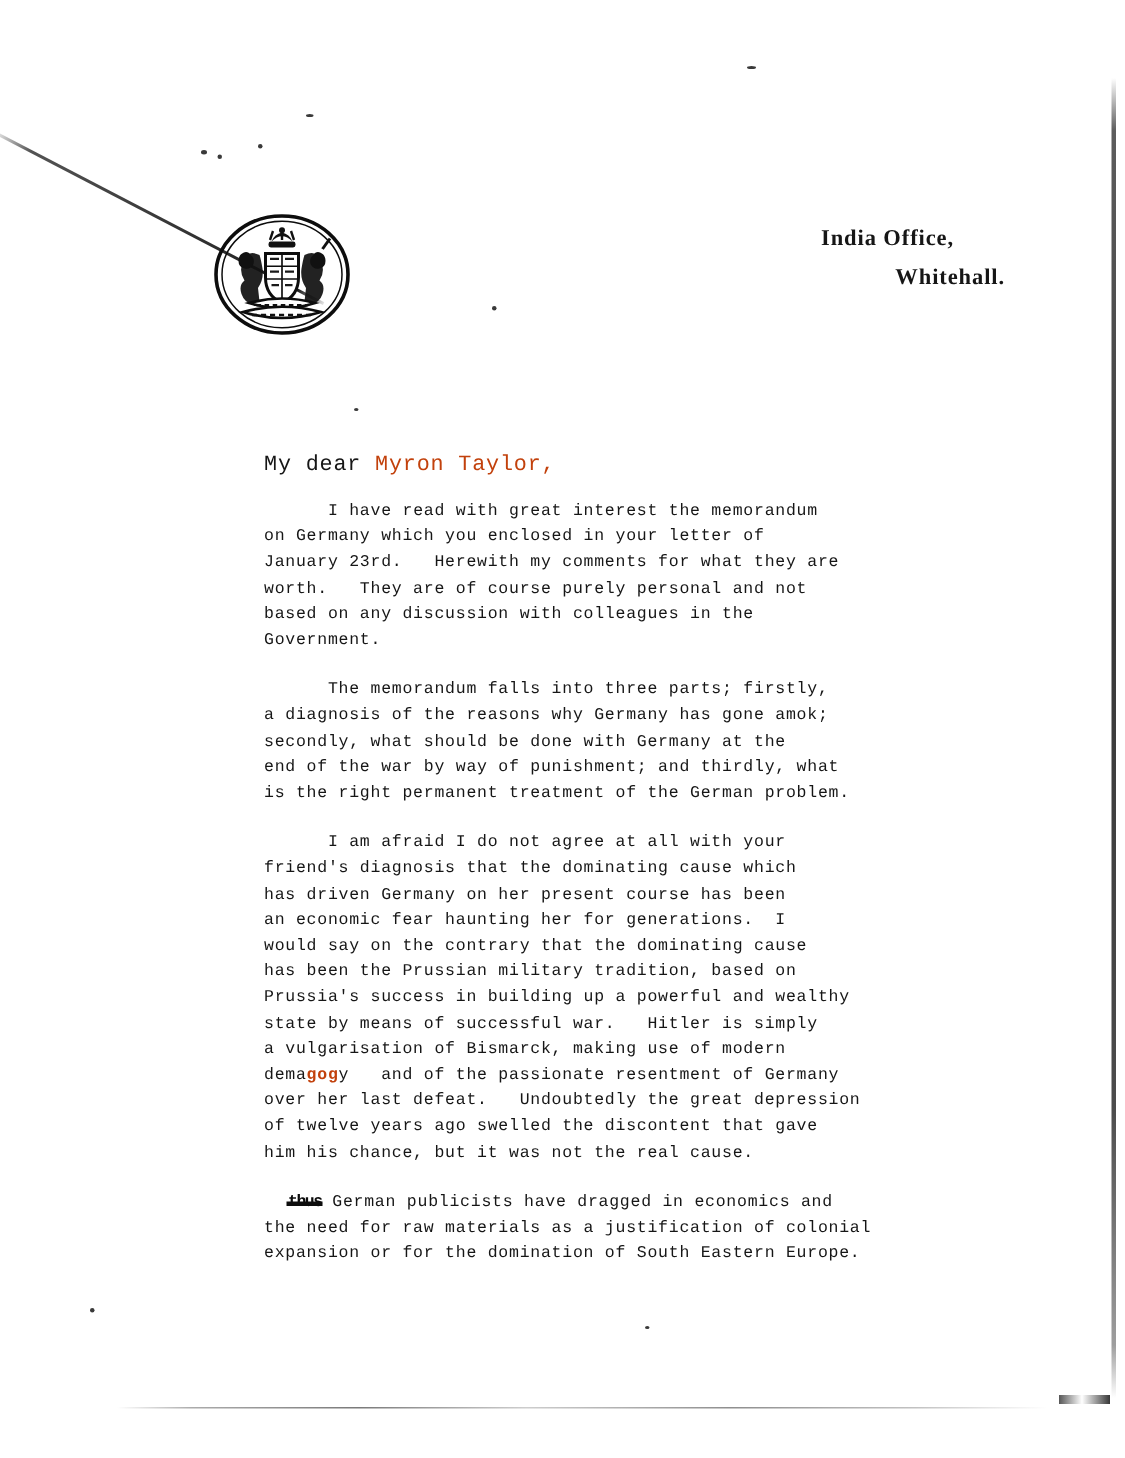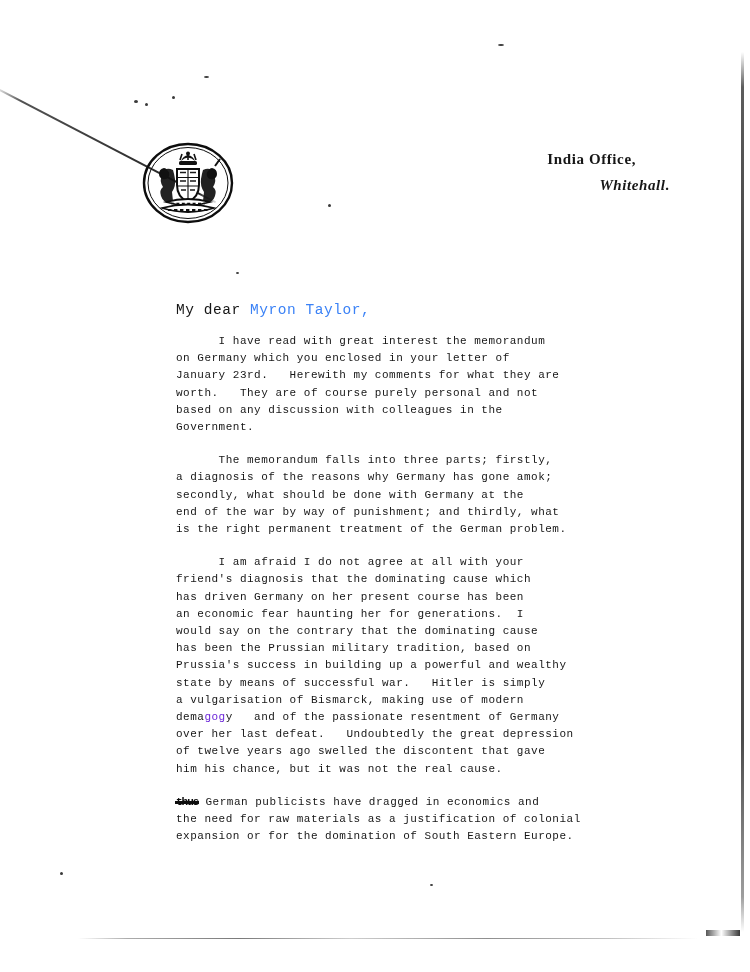--- a/index.html
+++ b/index.html
@@ -90,64 +90,65 @@
     top: 146px;
     width: 692px;
     text-align: right;
     font-family: "Liberation Serif", "DejaVu Serif", serif;
     font-weight: bold;
     font-size: 15px;
     letter-spacing: 0.6px;
     line-height: 26px;
   }
   .letterhead .line-office { padding-right: 56px; }
-  .letterhead .line-place  { padding-right: 22px; font-style: italic; }
+  .letterhead .line-place  { padding-right: 22px; }
 
   .date-line {
     position: absolute;
     left: 0;
     top: 218px;
     width: 678px;
     text-align: right;
     font-size: 14.5px;
     letter-spacing: 0.7px;
   }
 
   
   .salutation {
     position: absolute;
     left: 176px;
     top: 302px;
     font-size: 14.5px;
     letter-spacing: 0.55px;
     white-space: pre;
   }
-  .faint { color: #3b82f6; }
+  .faint { color: #c2410c; }
 
   .body-block {
     position: absolute;
     left: 176px;
     top: 333px;
     width: 530px;
     font-size: 11px;
     letter-spacing: 0.5px;
     line-height: 17.2px;
   }
   .para { margin: 0 0 16px 0; white-space: pre-wrap; }
   .para:last-child { margin-bottom: 0; }
 
   .overstrike {
-    font-weight: normal;
-    color: #6d28d9;
+    font-weight: bold;
+    color: #c2410c;
   }
   .struck {
     position: relative;
     font-weight: bold;
     color: #0b0b0b;
     letter-spacing: -1px;
+    margin-left: 16px;
   }
   .struck::after {
     content: "";
     position: absolute;
     left: -1px;
     right: -1px;
     top: 46%;
     height: 3px;
     background: #0d0d0d;
   }

